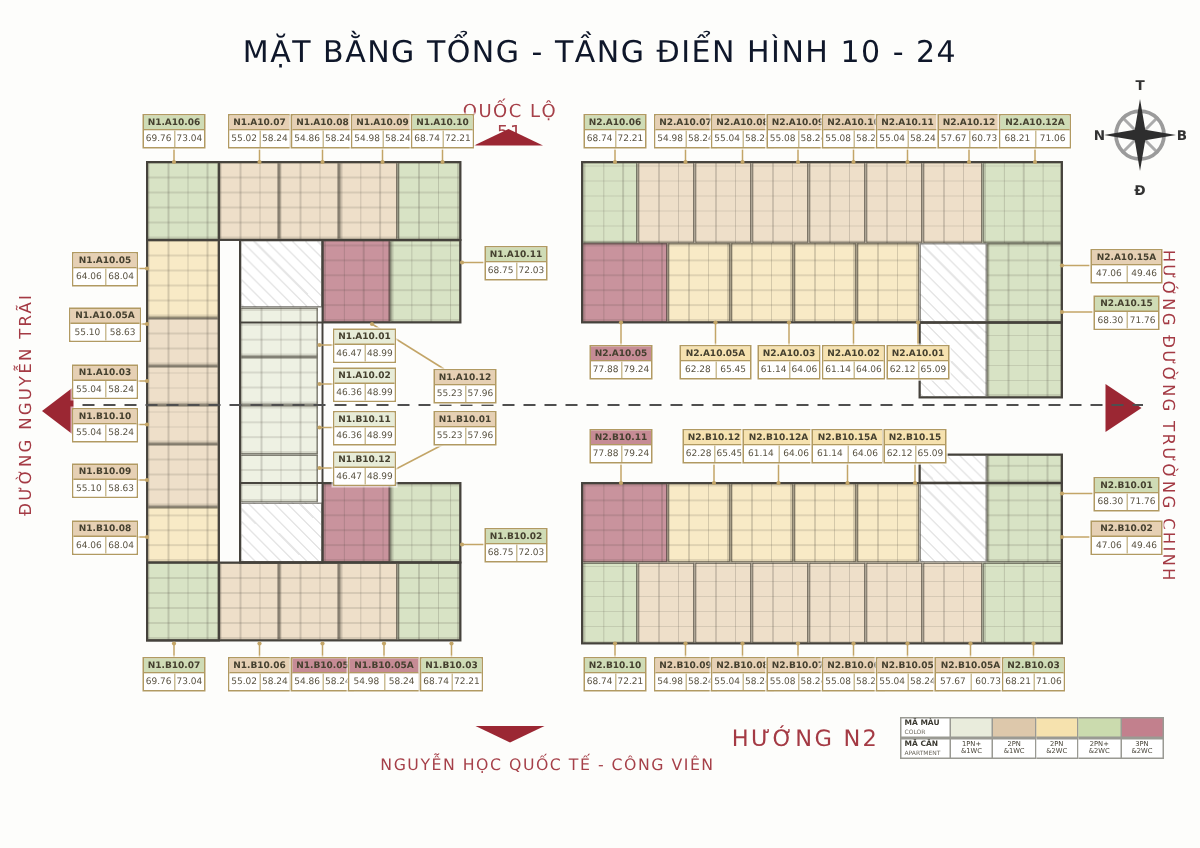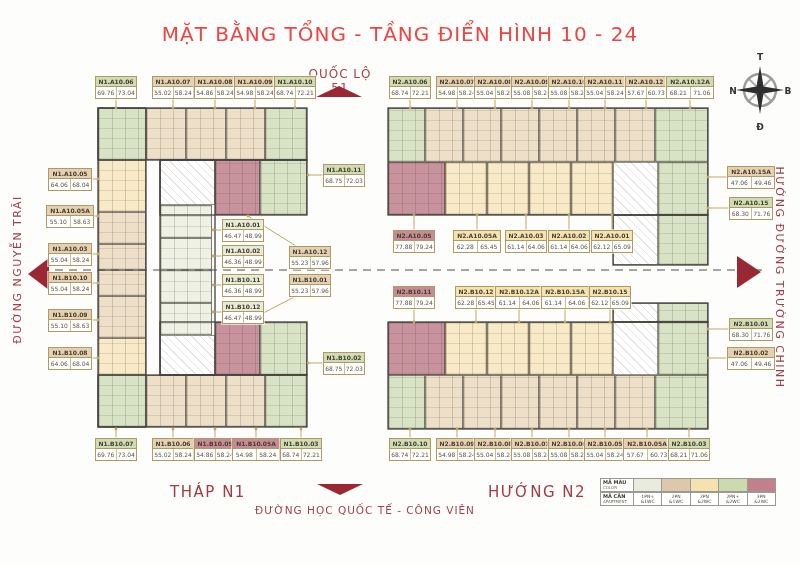--- a/index.html
+++ b/index.html
@@ -1,19 +1,19 @@
 <!DOCTYPE html>
 <html><head>
 <meta charset="utf-8">
 <style>
   html,body{margin:0;padding:0;}
   body{width:800px;height:565px;background:#fdfdfb;font-family:"DejaVu Sans","Liberation Sans",sans-serif;position:relative;overflow:hidden;}
   .stage{position:absolute;left:0;top:0;width:800px;height:565px;}
   .abs{position:absolute;}
-  .title{left:0;right:0;top:22px;text-align:center;font-size:20px;letter-spacing:1px;color:#ef4444;font-weight:400;}
+  .title{left:0;right:0;top:22px;text-align:center;font-size:20px;letter-spacing:1px;color:#0f172a;font-weight:400;}
   .road-top{left:300px;top:67px;width:80px;text-align:center;font-size:12px;letter-spacing:1px;color:#a64049;}
   .road-bottom{left:215px;top:504px;width:300px;text-align:center;font-size:10.5px;letter-spacing:1px;color:#a64049;}
   .thap{font-size:15px;letter-spacing:1.5px;color:#a43a44;text-align:center;width:120px;top:483px;}
   .thap-n1{left:148px;} .thap-n2{left:477px;}
   .road-left{left:-103px;top:263px;width:240px;text-align:center;font-size:11px;letter-spacing:1.5px;color:#a43a44;transform:rotate(-90deg);}
   .road-right{left:659px;top:271px;width:240px;text-align:center;font-size:11px;letter-spacing:1.5px;color:#a43a44;transform:rotate(90deg);}
   
   .arr{width:0;height:0;}
   .arr-up{left:316px;top:86px;border-left:23px solid transparent;border-right:23px solid transparent;border-bottom:11px solid #9b2733;}
   .arr-down{left:317px;top:484px;border-left:23px solid transparent;border-right:23px solid transparent;border-top:11px solid #9b2733;}
@@ -54,23 +54,22 @@
 </head>
 <body>
 
 <div class="stage">
 
   <div class="abs title">MẶT BẰNG TỔNG - TẦNG ĐIỂN HÌNH 10 - 24</div>
 
   <div class="abs road-top">QUỐC LỘ 51</div>
   <div class="abs road-left">ĐƯỜNG NGUYỄN TRÃI</div>
   <div class="abs road-right">HƯỚNG ĐƯỜNG TRƯỜNG CHINH</div>
-  <div class="abs road-bottom">ĐƯỜNG HỌC QUỐC TẾ - CÔNG VIÊN</div>
-
-  <div class="abs thap thap-n1">THÁP N1</div>
+  <div class="abs road-bottom">NGUYỄN HỌC QUỐC TẾ - CÔNG VIÊN</div>
+
   <div class="abs thap thap-n2">HƯỚNG N2</div>
 
   <div class="abs arr arr-up"></div>
   <div class="abs arr arr-down"></div>
   <div class="abs arr arr-left"></div>
   <div class="abs arr arr-right"></div>
 
   <div id="zones" class="abs" style="left:0;top:0;width:800px;height:565px;">
       <div class="zone z-green" style="left: 98px; top: 108px; width: 48px; height: 52px;"></div>
       <div class="zone z-tan" style="left: 146px; top: 108px; width: 40px; height: 52px;"></div>

